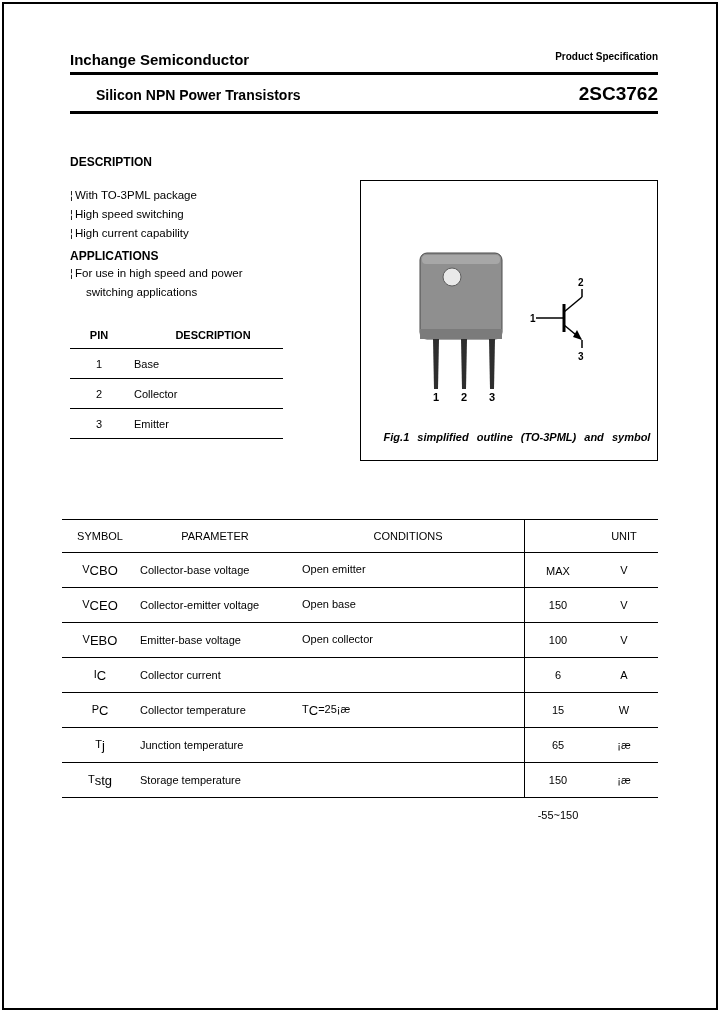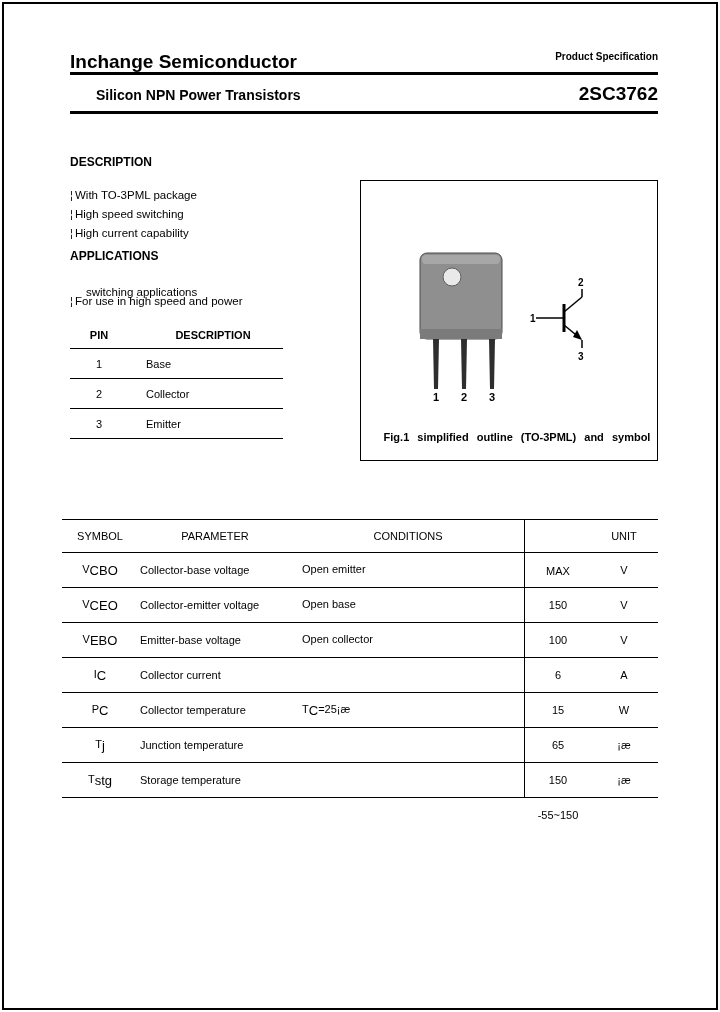--- a/index.html
+++ b/index.html
@@ -2,50 +2,50 @@
 <html><head>
 <meta charset="utf-8">
 <style>
   * { margin:0; padding:0; box-sizing:border-box; }
   body { background:#fff; font-family:"Liberation Sans", sans-serif; color:#000; }
   .page { position:relative; width:720px; height:1012px; background:#fff; overflow:hidden; }
   .page-border { position:absolute; inset:2px; border:2px solid #000; pointer-events:none; }
 
   .abs { position:absolute; }
 
-  .hdr-left  { left:70px; top:51px; font-size:19px; font-weight:bold; }
+  .hdr-left  { left:70px; top:51px; font-size:15px; font-weight:bold; }
   .hdr-right { right:62px; top:51px; font-size:10px; font-weight:bold; }
   .rule1 { left:70px; top:72px; width:588px; height:3px; background:#000; }
   .title-left { left:70px; top:87px; font-size:14px; font-weight:bold;margin-left:26px; }
   .part-no { right:62px; top:83px; font-size:19px; font-weight:bold; }
   .rule2 { left:70px; top:111px; width:588px; height:3px; background:#000; }
 
   .sec-heading { font-size:12px; font-weight:bold; }
   .desc-head { left:70px; top:155px; }
   .list { left:70px; font-size:11.5px; line-height:19px; }
   .desc-list { top:186px; }
   .bullet { display:inline-block; width:5px; color:#000; font-size:11px; }
   .app-head { left:70px; top:249px; }
-  .app-line1 { left:70px; top:267px; font-size:11.5px;margin-top:28px; }
+  .app-line1 { left:70px; top:267px; font-size:11.5px; }
   .app-line2 { left:86px; top:286px; font-size:11.5px; }
 
   
   .pinning { left:70px; top:322px; width:213px; font-size:11px; }
   .pin-heading { height:19px; border-bottom:1px solid #000; font-weight:bold; }
   .pin-row { position:relative; height:30px; border-bottom:1px solid #000; }
   .pin-row.hdr { height:27px; font-weight:bold; }
   .pin-c1 { position:absolute; left:0; width:58px; text-align:center; top:50%; transform:translateY(-50%); }
-  .pin-c2 { position:absolute; left:76px; top:50%; transform:translateY(-50%); }
+  .pin-c2 { position:absolute; left:64px; top:50%; transform:translateY(-50%); }
   .pin-h2 { position:absolute; left:73px; width:140px; text-align:center; top:50%; transform:translateY(-50%); }
 
   
   .figbox { left:360px; top:180px; width:298px; height:281px; border:1px solid #000; }
   .pkg-svg { position:absolute; left:41px; top:70px; }
   .sym-svg { position:absolute; left:165px; top:95px; }
-  .fig-caption { position:absolute; left:16px; right:0; top:250px; text-align:center; font-size:11px; font-weight:bold; word-spacing:5px; }
+  .fig-caption { position:absolute; left:16px; right:0; top:250px; text-align:center; font-size:11px; font-weight:bold; word-spacing:5px;font-style:italic; }
 
   
   .ratings-head { left:70px; top:500px; }
   .rtable { left:62px; top:519px; width:596px; border-top:1px solid #000; font-size:11px; }
   .rrow { position:relative; height:35px; border-bottom:1px solid #000; }
   .rrow.hdr { height:33px; font-weight:normal; }
   .vdiv { position:absolute; left:462px; top:0; bottom:0; width:1px; background:#000; }
   .cell { position:absolute; top:50%; transform:translateY(-50%); white-space:nowrap; }
   .c-sym  { left:0; width:76px; text-align:center; }
   .c-parh { left:78px; width:150px; text-align:center; }

